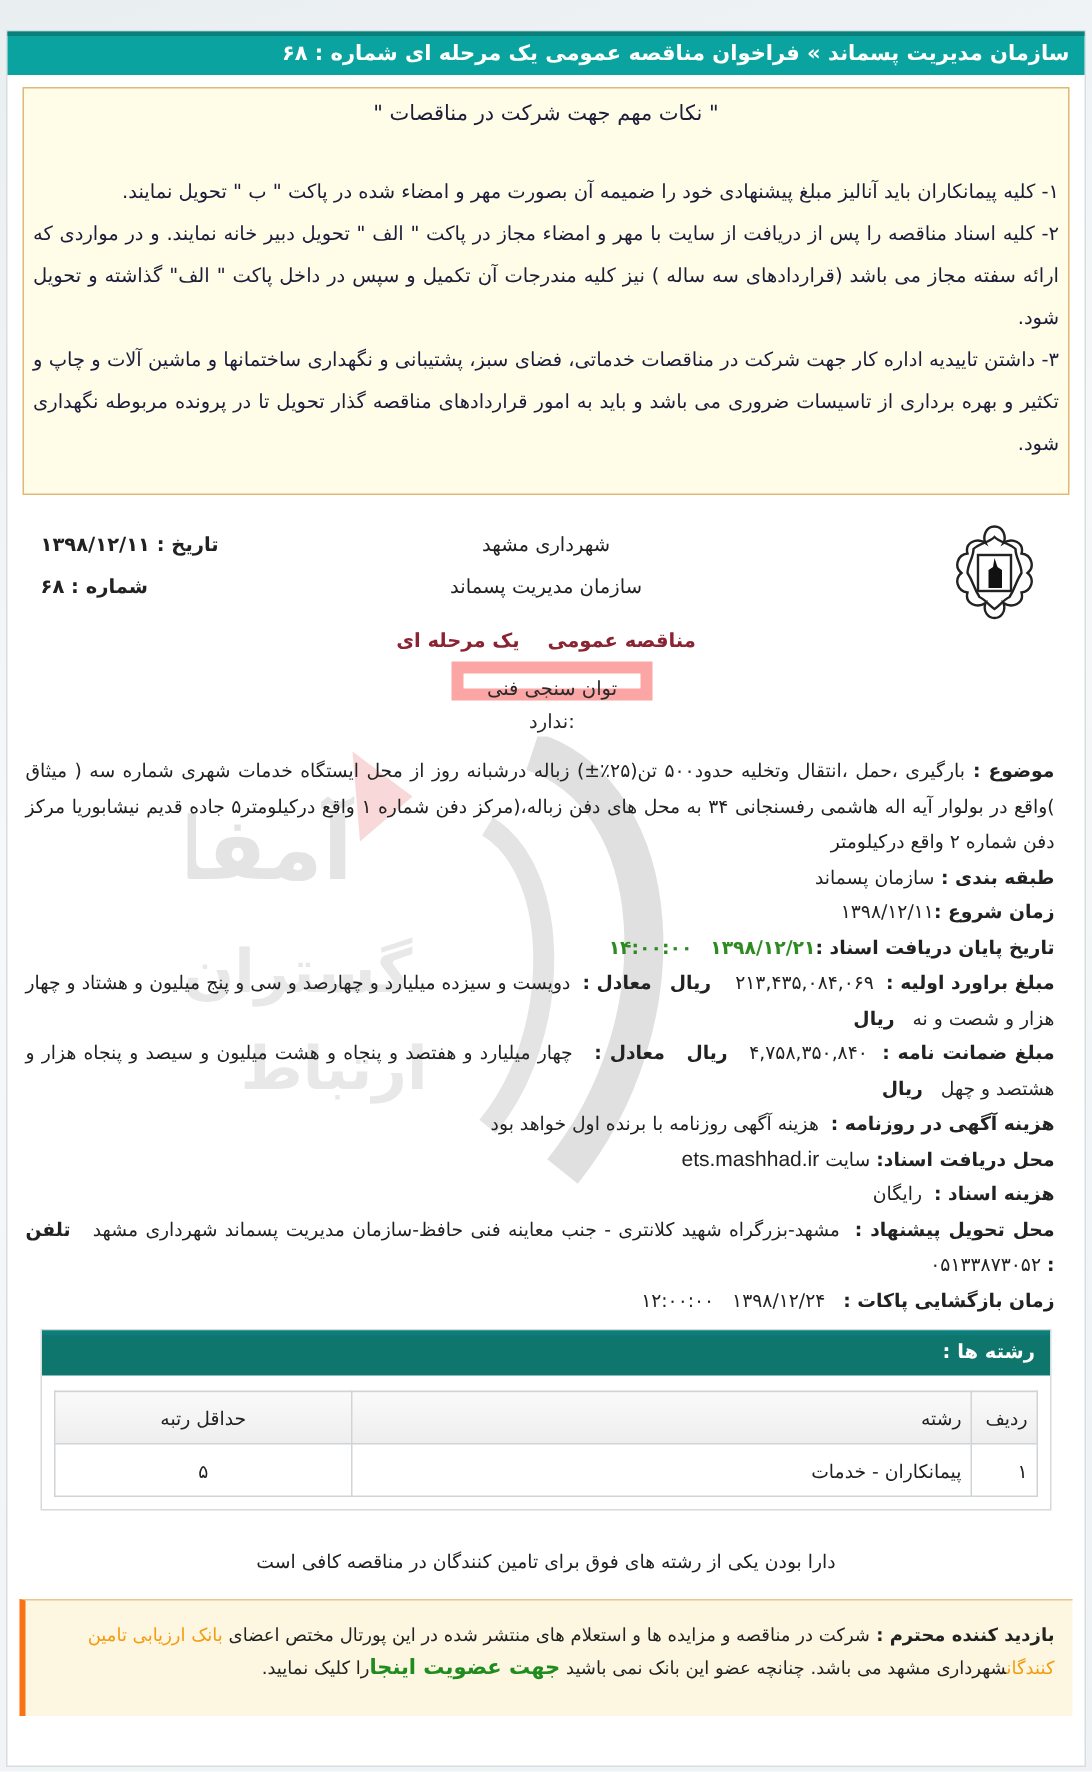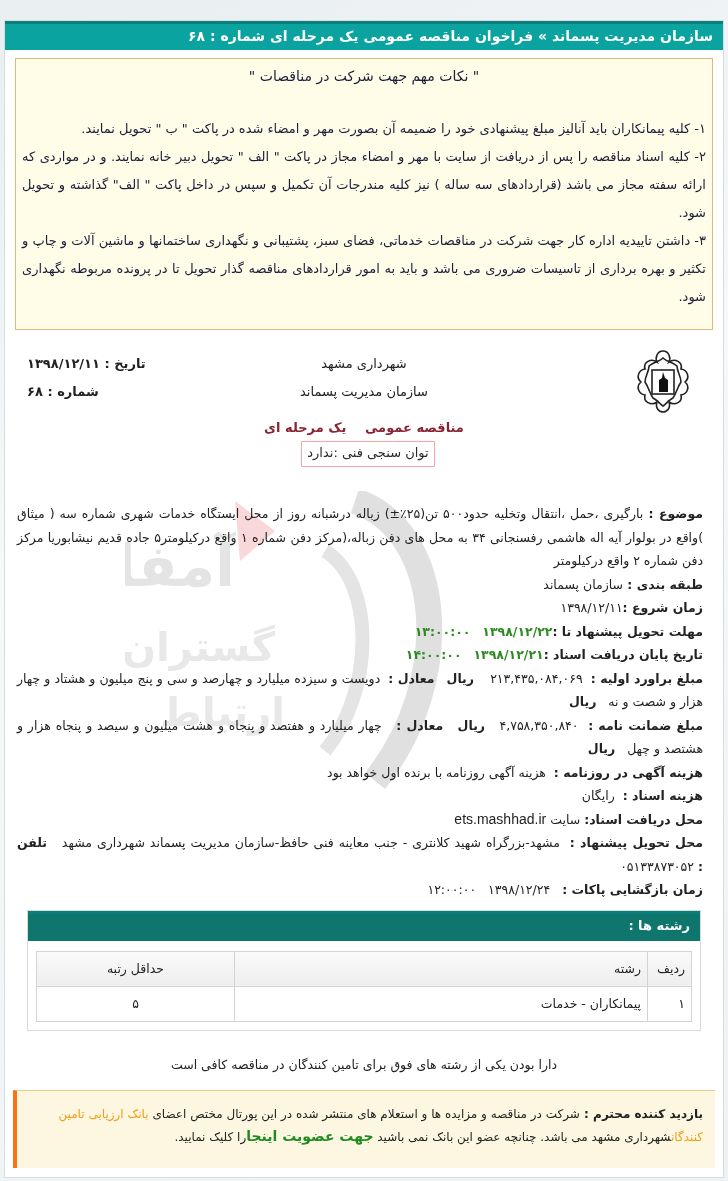--- a/index.html
+++ b/index.html
@@ -33,21 +33,21 @@
   .letterhead { position: relative; height: 110px; margin-top: 16px; }
   .logo { position: absolute; right: 30px; top: 2px; width: 60px; height: 66px; }
   .org-name { position: absolute; left: 0; right: 0; top: 10px; text-align: center; font-size: 13px; }
   .org-sub { position: absolute; left: 0; right: 0; top: 38px; text-align: center; font-size: 13px; }
   .ref-date { position: absolute; left: 22px; top: 10px; font-size: 13px; font-weight: bold; }
   .ref-num { position: absolute; left: 22px; top: 38px; font-size: 13px; font-weight: bold; }
   .tender-type { position: absolute; left: 0; right: 0; top: 74px; text-align: center; color: #8a2433; font-size: 13px; font-weight: bold; }
   .tender-type span { margin: 0 7px; }
   .tech-box {
     position: absolute; left: 296px; top: 95px; width: 134px; height: 26px;
-    border: 1px solid #fca5a5; text-align: center; font-size: 13px; line-height: 22px; color: #2a2a2a;
+    border: 8px solid #fca5a5; text-align: center; font-size: 13px; line-height: 22px; color: #2a2a2a;
   }
 
   .watermark { position: absolute; left: 120px; top: 470px; width: 330px; height: 300px; pointer-events: none; opacity: 0.22; }
 
   .details { position: relative; margin-top: 46px; padding: 0 20px 0 12px; font-size: 12.5px; line-height: 23.5px; }
   .details .row { text-align: justify; }
   .lbl { font-weight: bold; }
   .green { color: #2e8b22; font-weight: bold; }
   .site { font-size: 14px; font-family: "Liberation Sans", sans-serif; }
 
@@ -121,39 +121,36 @@
     <div class="row">
       <span class="lbl">موضوع : </span><span>بارگیری ،حمل ،انتقال وتخلیه حدود۵۰۰ تن(۲۵٪±) زباله درشبانه روز از محل ایستگاه خدمات شهری شماره سه ( میثاق )واقع در بولوار آیه اله هاشمی رفسنجانی ۳۴ به محل های دفن زباله،(مرکز دفن شماره ۱ واقع درکیلومتر۵ جاده قدیم نیشابوریا مرکز دفن شماره ۲ واقع درکیلومتر</span>
     </div>
     <div class="row">
       <span class="lbl">طبقه بندی : </span><span>سازمان پسماند</span>
     </div>
     <div class="row">
       <span class="lbl">زمان شروع :</span><span>۱۳۹۸/۱۲/۱۱</span>
     </div>
     <div class="row">
-      <span class="lbl">مهلت تحویل پیشنهاد تا :</span><span class="green">۱۳۹۸/۱۲/۲۲</span>&nbsp;&nbsp;&nbsp;<span class="green">۱۳:۰۰:۰۰</span>
-    </div>
-    <div class="row">
       <span class="lbl">تاریخ پایان دریافت اسناد :</span><span class="green">۱۳۹۸/۱۲/۲۱</span>&nbsp;&nbsp;&nbsp;<span class="green">۱۴:۰۰:۰۰</span>
     </div>
     <div class="row">
       <span class="lbl">مبلغ براورد اولیه :</span>&nbsp;&nbsp;<span>۲۱۳,۴۳۵,۰۸۴,۰۶۹</span>&nbsp;&nbsp;&nbsp;&nbsp;<span class="lbl">ریال</span>&nbsp;&nbsp;&nbsp;<span class="lbl">معادل :</span>&nbsp;&nbsp;<span>دویست و سیزده میلیارد و چهارصد و سی و پنج میلیون و هشتاد و چهار هزار و شصت و نه</span>&nbsp;&nbsp;&nbsp;<span class="lbl">ریال</span>
     </div>
     <div class="row">
       <span class="lbl">مبلغ ضمانت نامه :</span>&nbsp;&nbsp;<span>۴,۷۵۸,۳۵۰,۸۴۰</span>&nbsp;&nbsp;&nbsp;<span class="lbl">ریال</span>&nbsp;&nbsp;&nbsp;<span class="lbl">معادل :</span>&nbsp;&nbsp;&nbsp;<span>چهار میلیارد و هفتصد و پنجاه و هشت میلیون و سیصد و پنجاه هزار و هشتصد و چهل</span>&nbsp;&nbsp;&nbsp;<span class="lbl">ریال</span>
     </div>
     <div class="row">
       <span class="lbl">هزینه آگهی در روزنامه :</span>&nbsp;&nbsp;<span>هزینه آگهی روزنامه با برنده اول خواهد بود</span>
     </div>
     <div class="row">
-      <span class="lbl">هزینه اسناد :</span>&nbsp;&nbsp;<span>رایگان</span>
+      <span class="lbl">محل دریافت اسناد:</span>&nbsp;<span>سایت</span>&nbsp;<span class="site">ets.mashhad.ir</span>
     </div>
     <div class="row">
-      <span class="lbl">محل دریافت اسناد:</span>&nbsp;<span>سایت</span>&nbsp;<span class="site">ets.mashhad.ir</span>
+      <span class="lbl">هزینه اسناد :</span>&nbsp;&nbsp;<span>رایگان</span>
     </div>
     <div class="row">
       <span class="lbl">محل تحویل پیشنهاد :</span>&nbsp;&nbsp;<span>مشهد-بزرگراه شهید کلانتری - جنب معاینه فنی حافظ-سازمان مدیریت پسماند شهرداری مشهد</span>&nbsp;&nbsp;&nbsp;<span class="lbl">تلفن :</span>&nbsp;<span>۰۵۱۳۳۸۷۳۰۵۲</span>
     </div>
     <div class="row">
       <span class="lbl">زمان بازگشایی پاکات :</span>&nbsp;&nbsp;&nbsp;<span>۱۳۹۸/۱۲/۲۴</span>&nbsp;&nbsp;&nbsp;<span>۱۲:۰۰:۰۰</span>
     </div>
   </div>
 
   <div class="fields-panel">

